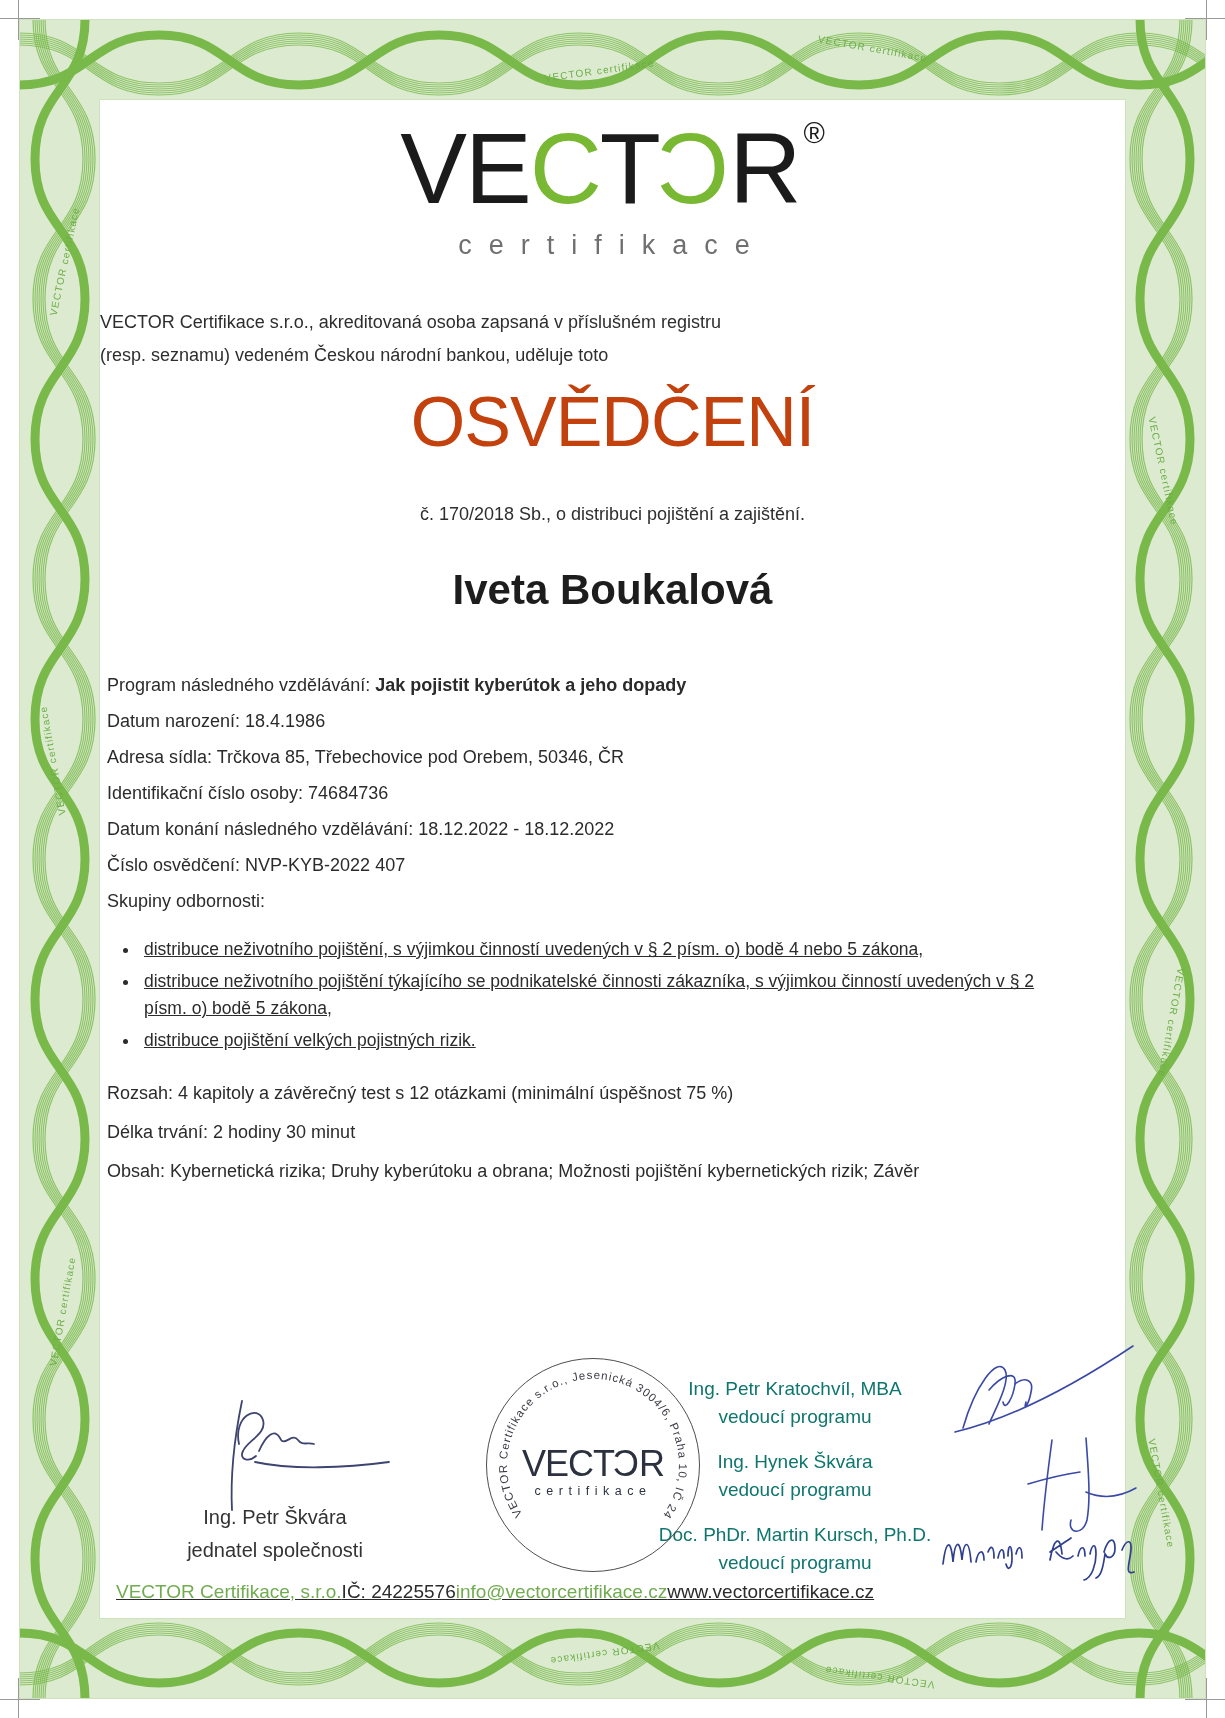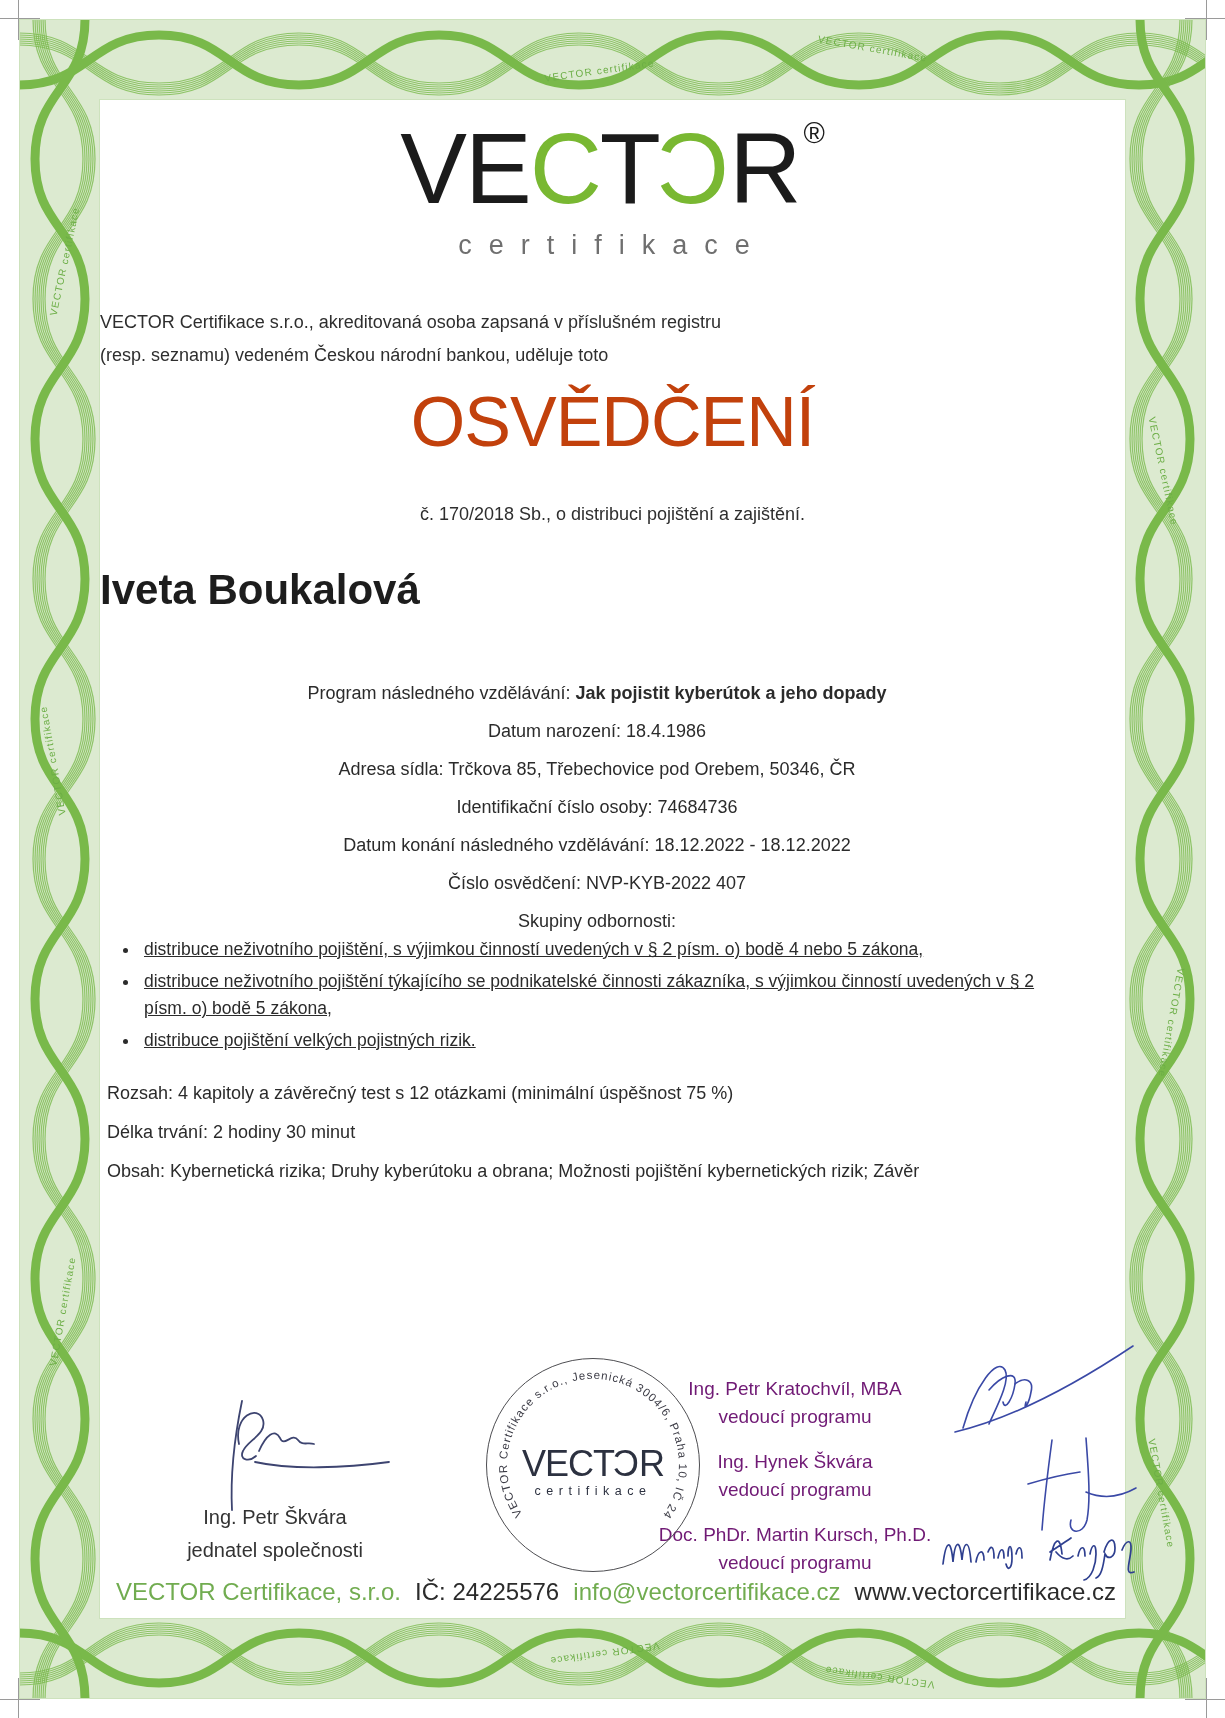--- a/index.html
+++ b/index.html
@@ -29,26 +29,26 @@
 
   .intro { position:absolute; left:100px; top:306px; width:1025px; text-align:left;
     font-size:18px; line-height:33px; color:#2e2e2e; }
 
   .cert-title { position:absolute; left:100px; top:382px; width:1025px; text-align:center;
     font-size:70px; letter-spacing:-1px; color:#c2410c; font-weight:normal; }
 
   .cert-subtitle { position:absolute; left:100px; top:498px; width:1025px; text-align:center;
     font-size:18px; line-height:33px; color:#2e2e2e; }
 
-  .recipient { position:absolute; left:100px; top:566px; width:1025px; 
+  .recipient { position:absolute; left:100px; top:566px; width:1025px; text-align:center;
     font-size:42px; font-weight:bold; color:#1d1d1d; }
 
   .details { position:absolute; left:107px; top:666px; width:980px;
     font-size:18px; color:#2b2b2b; }
-  .details p { margin:16px 0 14px 0; line-height:22px;text-align:center; }
+  .details p { margin:8px 0 14px 0; line-height:22px; }
   .details .bold { font-weight:bold; }
 
   .spec-list { position:absolute; left:130px; top:936px; width:950px;
     font-size:17.5px; color:#2b2b2b; }
   .spec-list li { margin:0 0 5px 10px; line-height:27px; padding-left:4px;text-decoration:underline; }
 
   .summary { position:absolute; left:107px; top:1082px; width:980px;
     font-size:18px; color:#2b2b2b; }
   .summary p { margin:0 0 17px 0; line-height:22px; }
 
@@ -57,36 +57,36 @@
   .sig-skvara    { left:195px; top:1398px; }
   .sig-kratochvil{ left:945px; top:1340px; }
   .sig-petrak    { left:1022px; top:1432px; }
   .sig-kursch    { left:938px; top:1520px; }
 
   .signer-left { position:absolute; left:125px; top:1503px; width:300px; text-align:center;
     font-size:20px; color:#333; line-height:28px; }
   .signer-left .role { margin-top:5px; }
 
   .signers-right { position:absolute; left:615px; top:1375px; width:360px; text-align:center;
-    font-size:19px; color:#701a75; }
+    font-size:19px; color:#0f766e; }
   .signers-right .entry { margin-bottom:17px; line-height:28px; }
 
   
   .seal { position:absolute; left:486px; top:1358px; width:214px; height:214px; z-index:3; }
   .seal .ring { position:absolute; left:0; top:0; width:214px; height:214px;
     border:1.5px solid #4e4e52; border-radius:50%; }
   .seal svg { position:absolute; left:0; top:0; }
   .seal-logo { position:absolute; left:0; top:88px; width:214px; text-align:center;
     font-size:36px; letter-spacing:-1px; line-height:1; color:#2c3140; }
   .seal-sub { position:absolute; left:0; top:126px; width:214px; text-align:center;
     font-size:12.5px; letter-spacing:5.5px; margin-right:-5px; color:#2c3140; }
 
   
   .footer { position:absolute; left:116px; top:1580px; width:1000px; z-index:4;
-    display:flex; justify-content:space-between; font-size:24px; line-height:24px; color:#2b2b2b; }
+    display:flex; font-size:19px; line-height:24px; color:#2b2b2b;text-decoration:underline; }
   .footer .green, .footer a.green { color:#71ac50; text-decoration:none; }
 </style>
 </head>
 <body>
 
 <div class="page">
 
   <div class="watermark" aria-hidden="true">
     <span></span>
       <span class="wm-green"></span>

